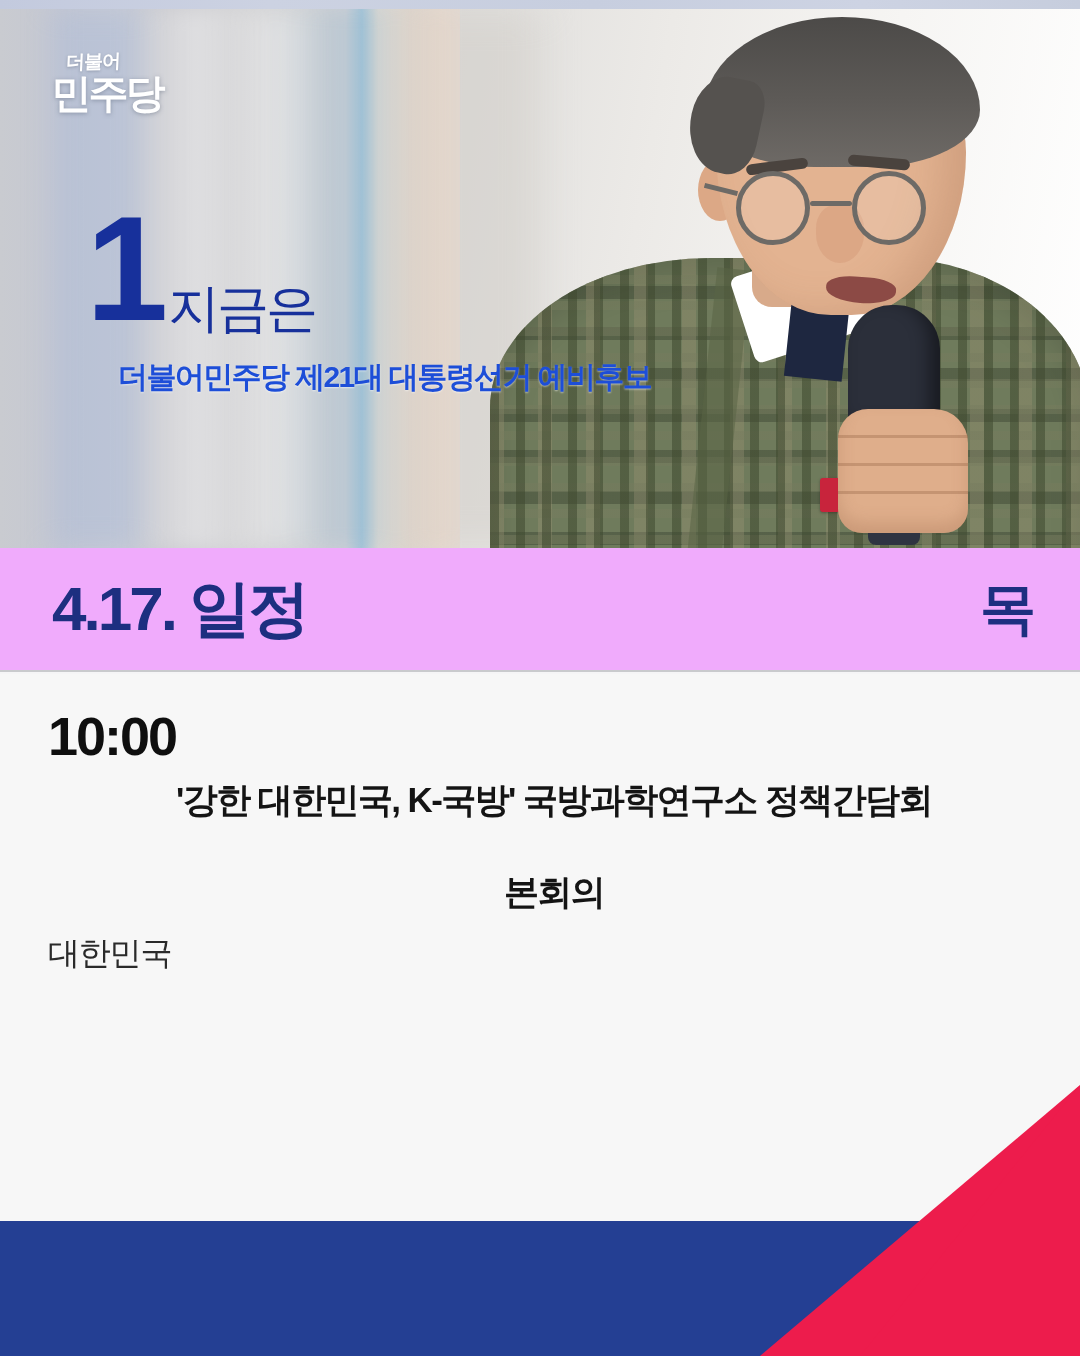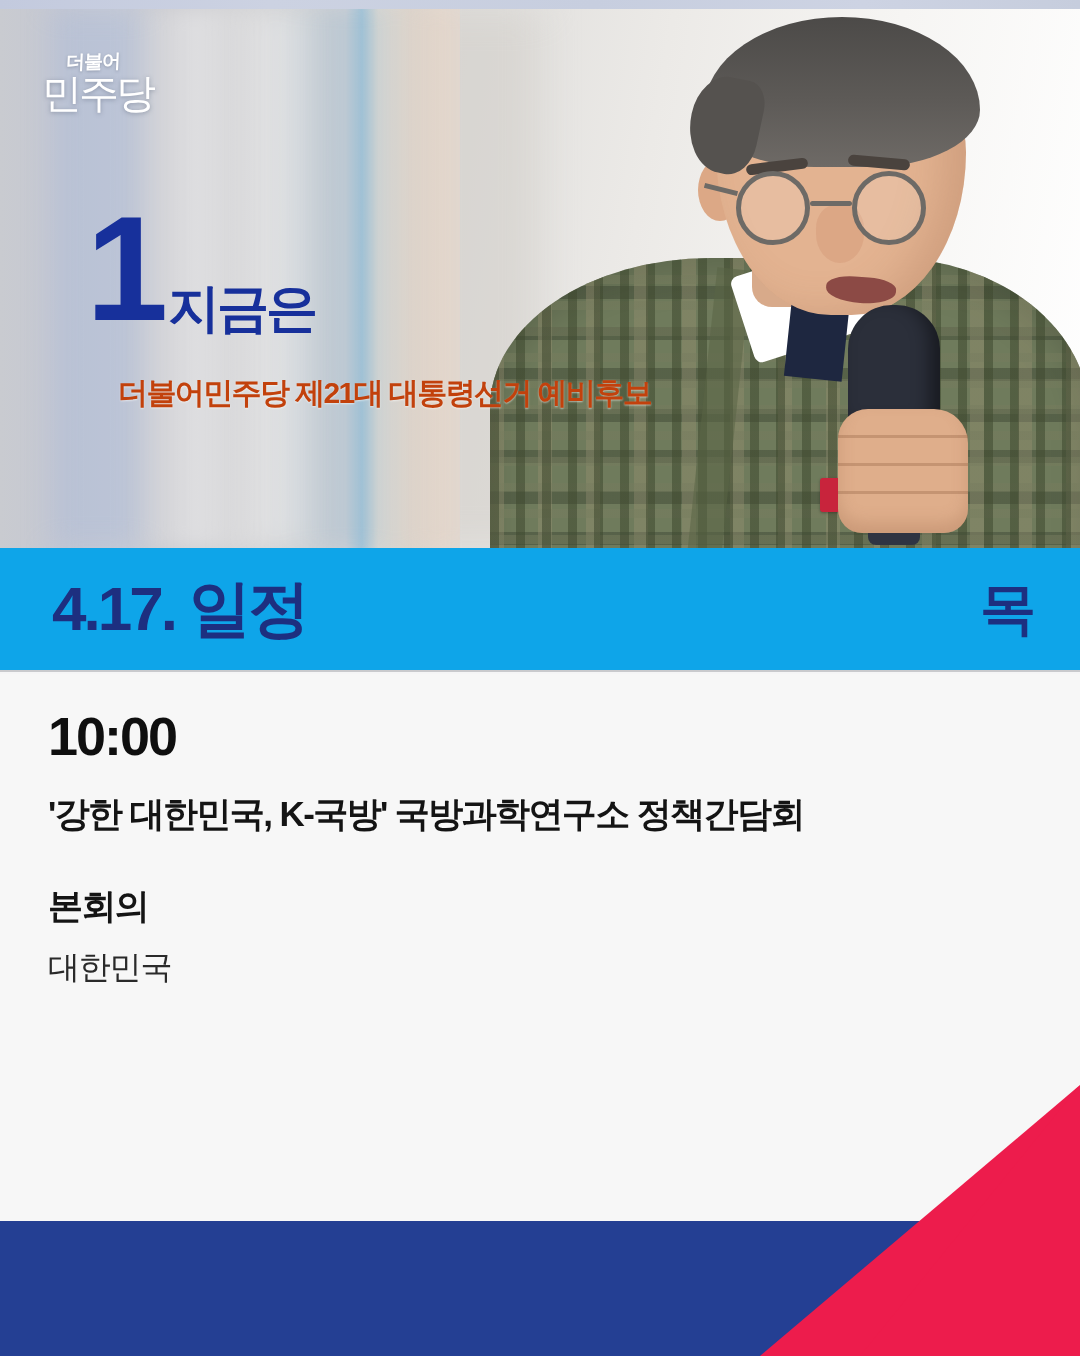--- a/index.html
+++ b/index.html
@@ -56,23 +56,24 @@
   .logo{
     position:absolute; left:42px; top:42px; width:130px; height:66px;
     color:#ffffff; text-align:left; user-select:none;
   }
   .logo .small{
     display:block; font-size:19px; font-weight:700; letter-spacing:-1px;
     line-height:1; margin-left:24px; transform:skewX(-4deg) rotate(-1.5deg);
     text-shadow:0 1px 3px rgba(90,100,120,.45);
   }
   .logo .big{
-    display:block; font-size:40px; font-weight:400; letter-spacing:-3px;
+    display:block; font-size:40px; font-weight:700; letter-spacing:-3px;
     line-height:1.05; margin-top:2px;
     text-shadow:0 1px 4px rgba(90,100,120,.5);
+    text-align:center;
   }
 
   
   .photo{
     position:absolute; right:0; top:0; width:620px; height:539px; overflow:hidden;
   }
   .photo .room{
     position:absolute; inset:0;
     background:linear-gradient(100deg,#dfdedc 0%,#eceae7 30%,#f6f5f3 62%,#ffffff 100%);
   }
@@ -176,37 +177,37 @@
   }
   .hand .kn{ position:absolute; left:0; width:130px; height:3px; background:rgba(150,100,70,.35); }
 
   
   .hero-type{ position:absolute; left:0; top:0; width:640px; height:539px; }
   .big-one{
     position:absolute; left:86px; top:199px; font-size:148px; font-weight:700;
     color:#17309b; line-height:.82; letter-spacing:-4px;
   }
   .jigeumeun{
-    position:absolute; left:168px; top:273px; font-size:52px; font-weight:700;
+    position:absolute; left:168px; top:273px; font-size:52px; font-weight:400;
     color:#17309b; letter-spacing:-3px; line-height:1;
   }
   .name{
     position:absolute; left:308px; top:236px; font-size:98px; font-weight:700;
     color:#17309b; letter-spacing:-5px; line-height:1;
   }
   .hero-sub{
-    position:absolute; left:118px; top:364px; font-size:30px; font-weight:700;
-    color:#c2410c; letter-spacing:-1.6px; white-space:nowrap;
+    position:absolute; left:118px; top:348px; font-size:30px; font-weight:700;
+    color:#1d4ed8; letter-spacing:-1.6px; white-space:nowrap;
     text-shadow:0 1px 2px rgba(255,255,255,.55);
   }
 
   
   .date-band{
     position:absolute; top:548px; left:0; width:1080px; height:124px;
-    background:#0ea5e9; border-bottom:2px solid #c9cacd;
+    background:#f0abfc; border-bottom:2px solid #c9cacd;
     display:flex; align-items:center; justify-content:space-between;
     padding:0 44px 0 52px;
   }
   .date-title{
     font-size:62px; font-weight:700; color:#1d2f80; letter-spacing:-3px;
     line-height:1; white-space:nowrap;
   }
   .weekday{
     font-size:56px; font-weight:700; color:#1d2f80; letter-spacing:-2px;
     line-height:1; margin-right:2px;
@@ -217,21 +218,21 @@
     position:absolute; top:674px; left:0; width:1080px; height:547px;
     background:#f7f7f7; padding:32px 20px 0 48px;
   }
   .item{ margin-bottom:44px; }
   .item-time{
     font-size:54px; font-weight:700; color:#0f0f0f; letter-spacing:-2px;
     line-height:1.12;
   }
   .item-title{
     font-size:35px; font-weight:700; color:#141414; letter-spacing:-1.6px;
-    line-height:1.35; margin-top:24px;
+    line-height:1.35; margin-top:10px;text-align:center;
   }
   .item-place{
     font-size:32px; font-weight:400; color:#2a2a2a; letter-spacing:-1.2px;
     line-height:1.3; margin-top:18px;
   }
 
   
   .footer{
     position:absolute; top:1221px; left:0; width:1080px; height:135px;
     background:#243f93;

